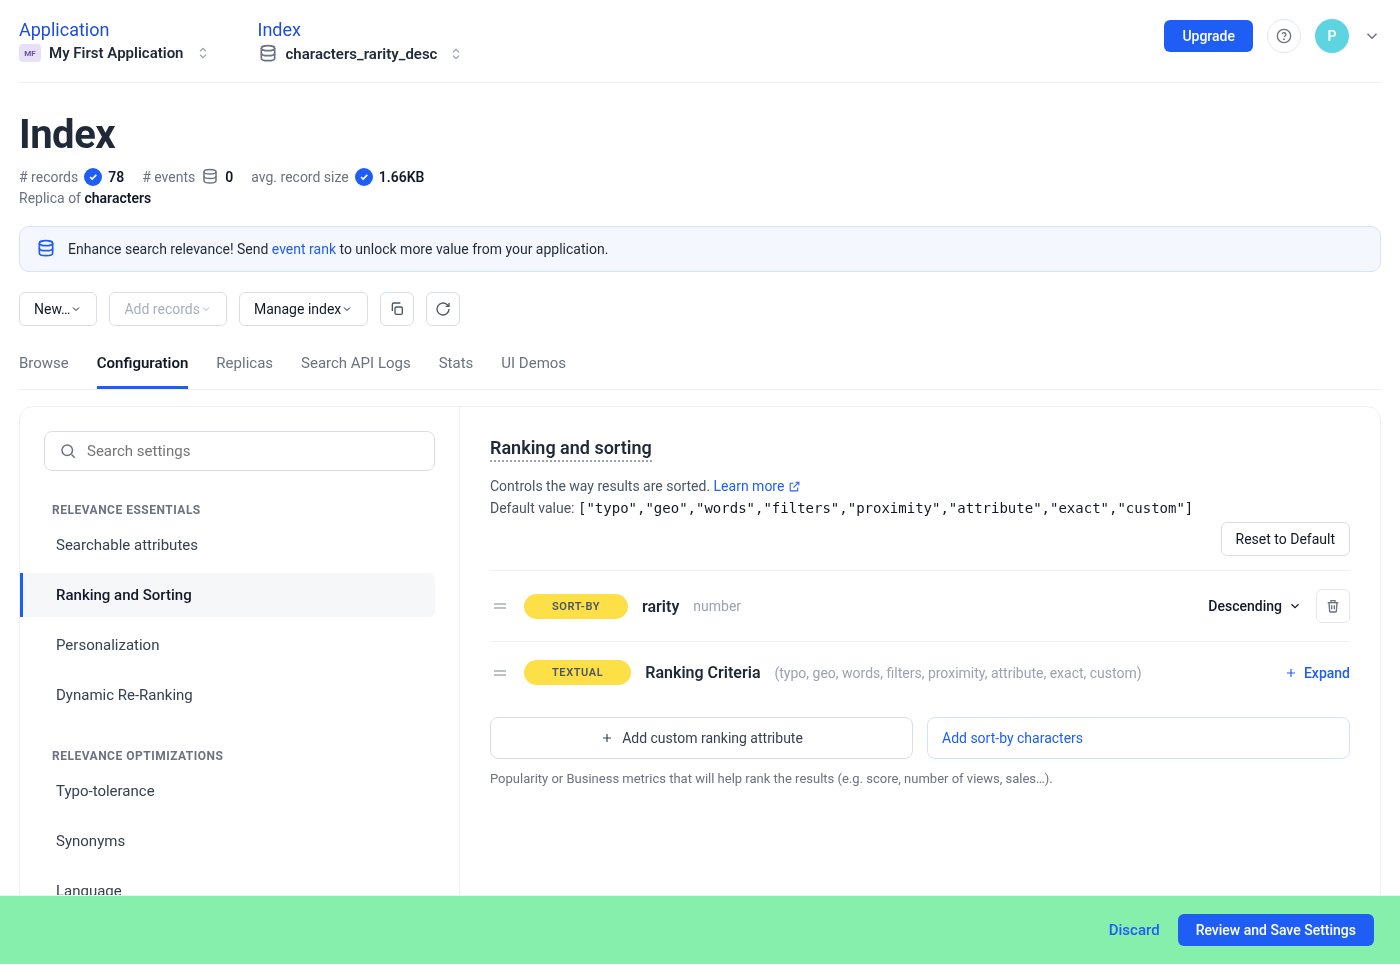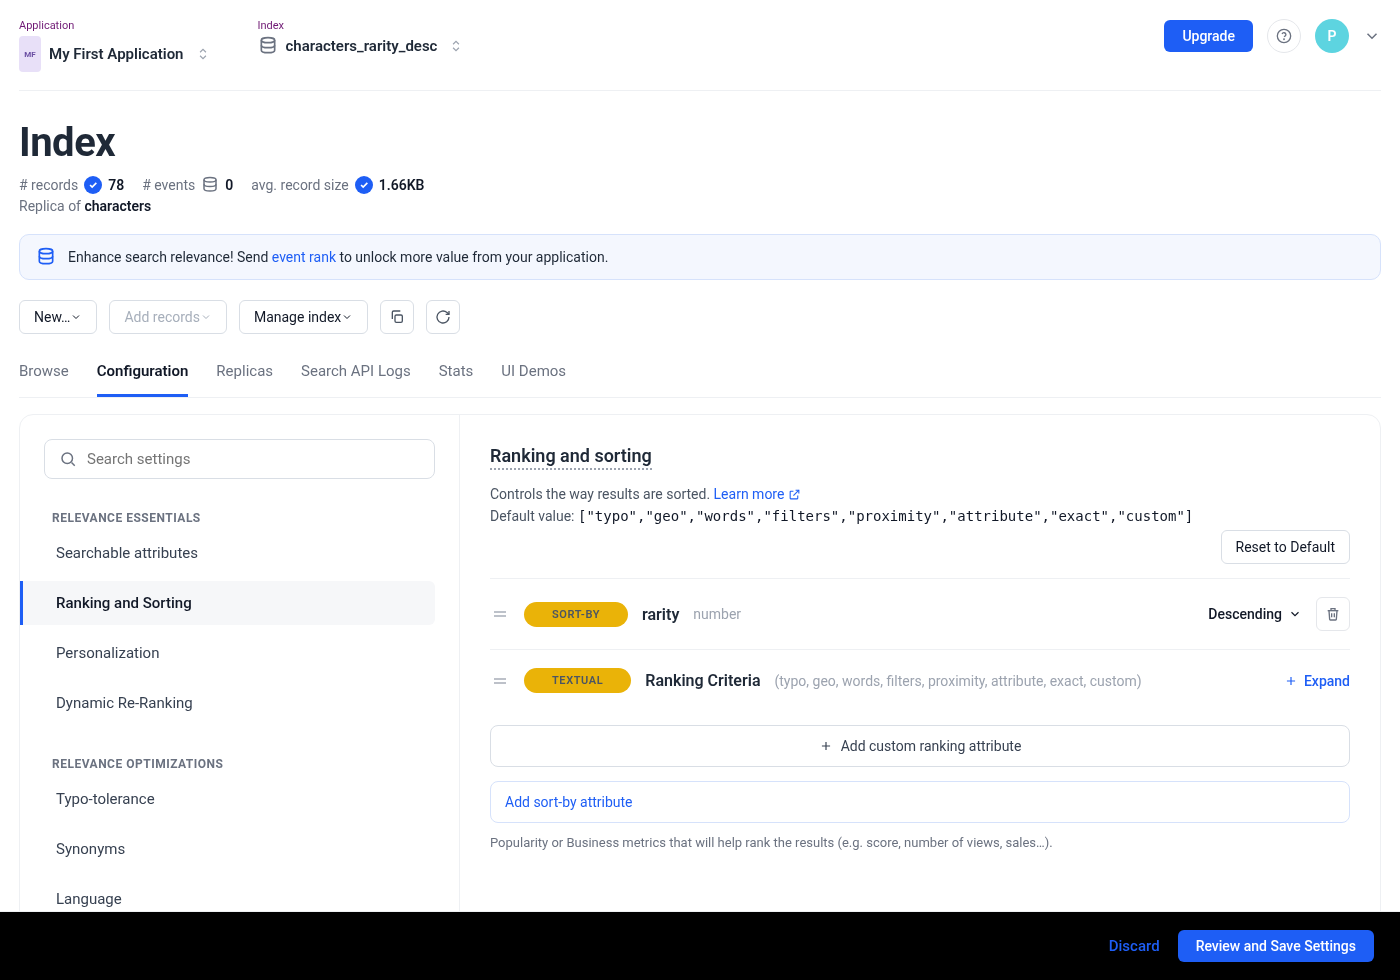--- a/index.html
+++ b/index.html
@@ -1,23 +1,23 @@
 <!DOCTYPE html>
 <html><head>
 <meta charset="utf-8">
 <style>
 * { margin: 0; padding: 0; box-sizing: border-box; font-family: -apple-system, BlinkMacSystemFont, "Segoe UI", Roboto, Helvetica, Arial, sans-serif; }
 body { background: #fff; color: #1f2937; font-size: 14px; }
 .page { padding: 19px; max-width: 1400px; }
 .topbar { display: flex; align-items: flex-start; justify-content: space-between; }
 .breadcrumbs { display: flex; gap: 48px; }
 .bc-col { display: flex; flex-direction: column; gap: 4px; }
-.bc-label { color: #701a75; font-size: 11px; }
+.bc-label { color: #1d4ed8; font-size: 18px; }
 .bc-value { display: flex; align-items: center; gap: 8px; font-weight: 600; font-size: 15px; }
-.app-badge { width: 22px; height: 36px; background: #e8e0f8; color: #6b4fa3; border-radius: 4px; display: flex; align-items: center; justify-content: center; font-size: 8px; font-weight: 700; }
+.app-badge { width: 22px; height: 18px; background: #e8e0f8; color: #6b4fa3; border-radius: 4px; display: flex; align-items: center; justify-content: center; font-size: 8px; font-weight: 700; }
 .db-icon { width: 20px; height: 20px; }
 .updown-icon { width: 14px; height: 14px; color: #9ca3af; margin-left: 4px; }
 .top-right { display: flex; align-items: center; gap: 14px; }
 .btn-primary { background: #1e5ef5; color: #fff; border: none; border-radius: 6px; padding: 8px 18px; font-size: 14px; font-weight: 500; cursor: pointer; }
 .icon-btn { width: 34px; height: 34px; border: 1px solid #e5e7eb; border-radius: 50%; background: #fff; display: flex; align-items: center; justify-content: center; cursor: pointer; color: #6b7280; }
 .avatar { width: 34px; height: 34px; border-radius: 50%; background: #5dd4e0; color: #fff; display: flex; align-items: center; justify-content: center; font-weight: 600; }
 .chev { width: 18px; height: 18px; color: #6b7280; cursor: pointer; }
 hr.divider { border: none; border-top: 1px solid #eef0f3; margin-top: 18px; }
 .page-title { font-size: 40px; font-weight: 700; letter-spacing: -0.5px; margin-top: 28px; }
 .stats-row { display: flex; align-items: center; gap: 18px; margin-top: 10px; color: #4b5563; }
@@ -46,33 +46,33 @@
 .main { flex: 1; padding: 30px 30px 30px 30px; }
 .sect-title { font-size: 18px; font-weight: 600; border-bottom: 2px dotted #9ca3af; display: inline-block; padding-bottom: 2px; }
 .sect-desc { margin-top: 16px; color: #4b5563; }
 .sect-desc a { color: #1e5ef5; text-decoration: none; }
 .default-val { margin-top: 6px; color: #4b5563; }
 .default-val code { font-family: ui-monospace, Menlo, monospace; color: #111827; }
 .reset-row { display: flex; justify-content: flex-end; margin-top: 6px; }
 .crit-row { display: flex; align-items: center; gap: 14px; padding: 18px 0; border-top: 1px solid #eef0f3; }
 .crit-row:first-of-type { border-top: 1px solid #eef0f3; margin-top: 14px; }
 .drag { color: #9ca3af; }
-.pill { background: #eab308; color: #4b5563; font-size: 11px; font-weight: 600; letter-spacing: 0.6px; padding: 6px 28px; border-radius: 14px; }
+.pill { background: #fde047; color: #4b5563; font-size: 11px; font-weight: 600; letter-spacing: 0.6px; padding: 6px 28px; border-radius: 14px; }
 .crit-name { font-size: 16px; font-weight: 600; }
 .meta { color: #9ca3af; font-size: 14px; }
 .spacer { flex: 1; }
 .desc-sel { color: #111827; font-weight: 500; display: inline-flex; align-items: center; gap: 6px; cursor: pointer; }
 .trash-btn { width: 34px; height: 34px; border: 1px solid #e5e7eb; border-radius: 6px; display: flex; align-items: center; justify-content: center; color: #6b7280; cursor: pointer; }
 .expand-btn { color: #1e5ef5; font-weight: 500; display: inline-flex; align-items: center; gap: 6px; cursor: pointer; }
-.add-row { display: flex; gap: 14px; margin-top: 14px; flex-direction: column; }
+.add-row { display: flex; gap: 14px; margin-top: 14px; }
 .big-btn { flex: 1; border: 1px solid #d9dee5; border-radius: 8px; padding: 12px 14px; text-align: center; display: flex; align-items: center; justify-content: center; gap: 8px; color: #374151; cursor: pointer; }
 .big-btn.linkish { color: #1e5ef5; justify-content: flex-start; border-color: #d6e2fb; }
 .help-row { display: flex; gap: 14px; margin-top: 12px; color: #6b7280; font-size: 13px; }
 .help-row > div { flex: 1; }
-.footer-bar { position: fixed; bottom: 0; left: 0; right: 0; background: #000000; border-top: 1px solid #eef0f3; padding: 18px 26px; display: flex; justify-content: flex-end; gap: 18px; align-items: center; }
+.footer-bar { position: fixed; bottom: 16px; left: 0; right: 0; background: #86efac; border-top: 1px solid #eef0f3; padding: 18px 26px; display: flex; justify-content: flex-end; gap: 18px; align-items: center; }
 .btn-flat-link { background: none; border: none; color: #1e5ef5; font-size: 15px; font-weight: 500; cursor: pointer; }
 svg { display: block; }
 </style>
 </head>
 <body>
 
 <div class="page">
 
   <div class="topbar">
     <div class="breadcrumbs">
@@ -293,21 +293,21 @@
         </div>
 
       <div class="add-row">
         <div class="big-btn">
           <svg width="14" height="14" viewBox="0 0 24 24" fill="none" stroke="currentColor" stroke-width="2">
               <path d="M12 5v14M5 12h14"></path>
             </svg>
           <span>Add custom ranking attribute</span>
         </div>
         <div class="big-btn linkish">
-          <span>Add sort-by attribute</span>
+          <span>Add sort-by characters</span>
         </div>
       </div>
 
       <div class="help-row">
         <div>Popularity or Business metrics that will help rank the results (e.g. score, number of views, sales…).</div>
       </div>
     </div>
   </div>
 
 </div>

